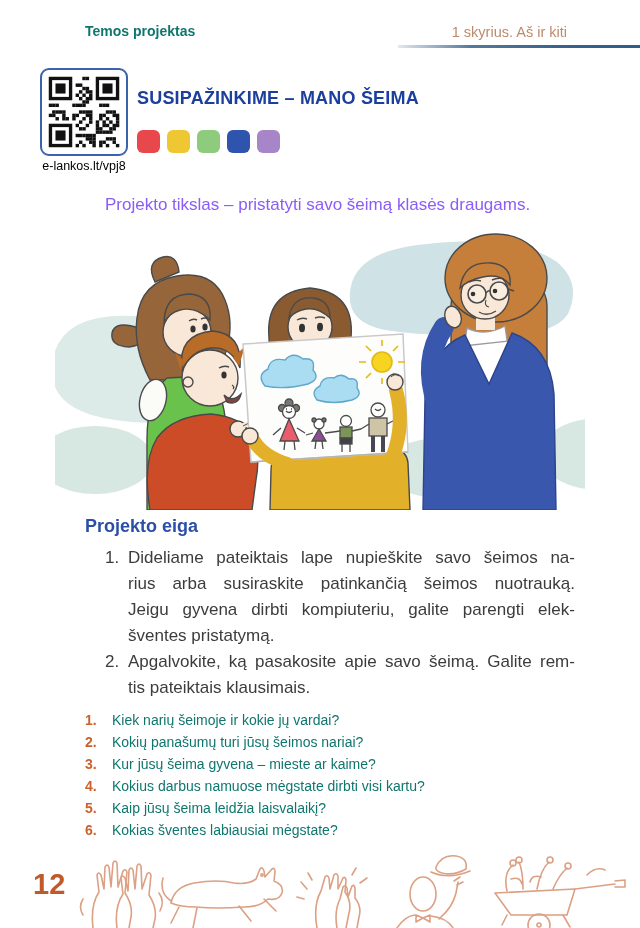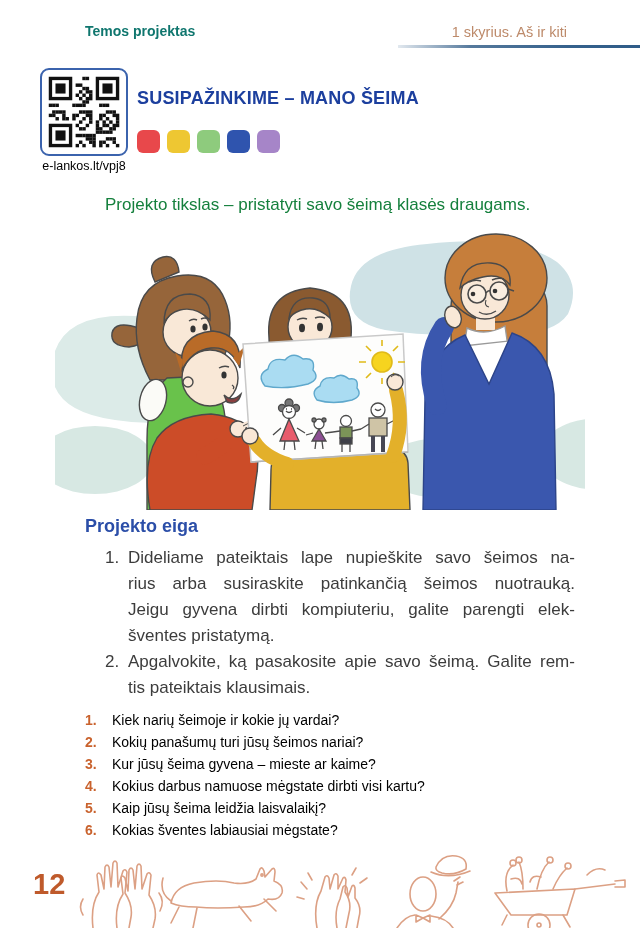--- a/index.html
+++ b/index.html
@@ -18,37 +18,37 @@
           border-radius:9px;background:#fff;box-sizing:border-box;}
   .qr-box svg{position:absolute;inset:2px;}
   .qr-caption{position:absolute;left:32px;top:159px;width:104px;text-align:center;
               font-size:12.5px;color:#000000;}
 
   .lesson-title{position:absolute;left:137px;top:88px;margin:0;font-size:18px;font-weight:bold;
                 color:#1c3f9e;letter-spacing:.2px;white-space:nowrap;}
   .tag-row{position:absolute;left:137px;top:130px;display:flex;gap:7px;}
   .tag{width:23px;height:23px;border-radius:6px;}
 
-  .goal{position:absolute;left:105px;top:195px;margin:0;font-size:17px;color:#15803d;white-space:nowrap;}
+  .goal{position:absolute;left:105px;top:195px;margin:0;font-size:17px;color:#8b5cf6;white-space:nowrap;}
 
   .illu{position:absolute;left:55px;top:228px;width:530px;height:282px;}
 
   .eiga{position:absolute;left:85px;top:516px;margin:0;font-size:18px;font-weight:bold;color:#2b4ea8;}
 
   .steps{position:absolute;left:105px;top:545px;width:470px;color:#3c3c3c;font-size:17px;line-height:26px;}
   .step{display:flex;}
   .step-num{width:23px;flex:0 0 23px;}
   .step-lines{flex:1;}
   .line-just{display:flex;justify-content:space-between;}
   .line-last{display:block;}
 
   .questions{position:absolute;left:85px;top:709px;width:500px;font-size:14px;line-height:22px;}
   .q-row{display:flex;}
   .q-num{width:27px;flex:0 0 27px;font-weight:bold;color:#c9622d;}
-  .q-text{color:#000000;}
+  .q-text{color:#0f766e;}
 
   .page-num{position:absolute;left:33px;top:868px;font-size:29px;font-weight:bold;color:#bf5a2b;}
   .doodles{position:absolute;left:75px;top:845px;width:565px;height:83px;}
   .doodles path,.doodles circle,.doodles ellipse{fill:none;stroke:#dca084;stroke-width:1.6;
         stroke-linecap:round;stroke-linejoin:round;}
 </style>
 </head>
 <body>
 
 <div class="page">

